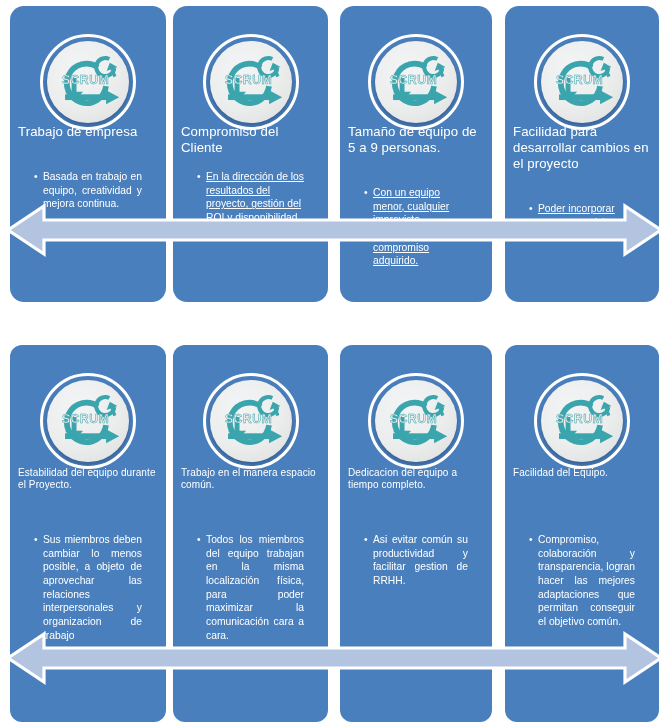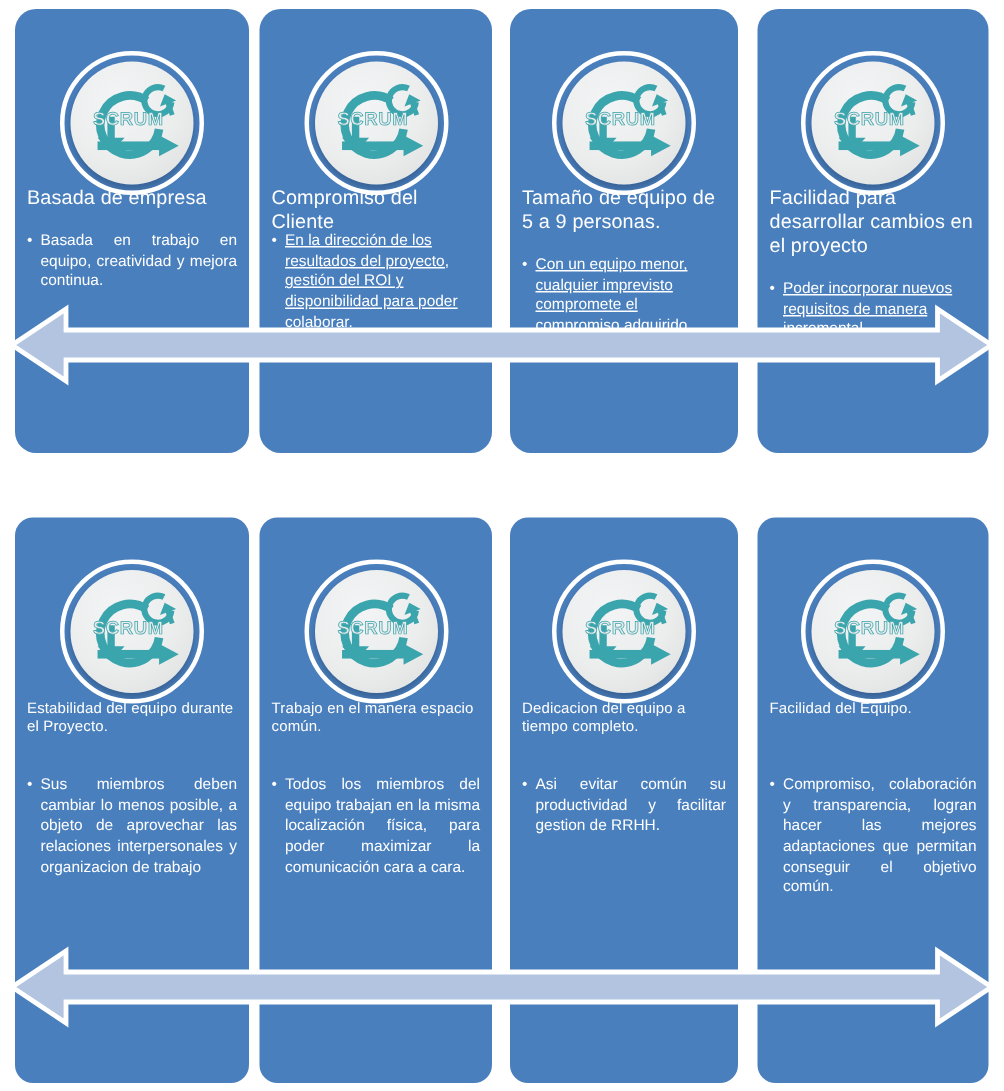--- a/index.html
+++ b/index.html
@@ -53,21 +53,21 @@
     color:#ffffff;font-size:13.2px;line-height:1.22;
     letter-spacing:.1px;
   }
   #row-1 .ctitle{top:122px;font-size:10px;}
   .ctitle.al-left{text-align:left;}
   .ctitle.al-center{}
 
   .cbody{
     position:absolute;left:8px;right:8px;
     color:#ffffff;font-size:10.3px;line-height:1.33;
-    margin:0;padding:0;list-style:none;
+    margin:16px;padding:0;list-style:none;
   }
   .cbody li{
     position:relative;padding-left:9px;
   }
   .cbody li::before{
     content:"\2022";position:absolute;left:0;top:0;
   }
   .cbody.al-just li{text-align:justify;}
   .cbody.al-left li{text-align:left;text-decoration:underline;}
 
@@ -99,21 +99,21 @@
             <g fill="none" stroke="#3ba5ad" stroke-width="5">
               <path d="M76 22 A11 11 0 1 0 82 33"></path>
             </g>
             <path d="M78 28 L78 38 L73 38 L80 46 L87 38 L82 38 L82 28 Z" fill="#3ba5ad" transform="rotate(160 80 36)"></path>
             <rect x="22" y="65" width="56" height="7" fill="#3ba5ad"></rect>
             <path d="M72 60 L88 68.5 L72 77 Z" fill="#3ba5ad"></path>
             <text x="47" y="52" text-anchor="middle" font-family="'Liberation Sans',sans-serif" font-size="15" font-weight="bold" letter-spacing="0.5" fill="#e9eaea" stroke="#3ba5ad" stroke-width="0.6">SCRUM</text>
           </svg>
           <div class="ring"></div>
         </div>
-        <div class="ctitle al-left">Basada de empresa</div>
+        <div class="ctitle al-left">Trabajo de empresa</div>
         <ul class="cbody al-just" style="top:148px">
           <li>Basada en trabajo en equipo, creatividad y mejora continua.</li>
         </ul>
       </div>
 
       <div class="card c1">
         <div class="badge">
           <div class="disc"></div>
           <svg viewBox="0 0 100 100" aria-hidden="true">
             <g fill="none" stroke="#3ba5ad" stroke-width="7">

